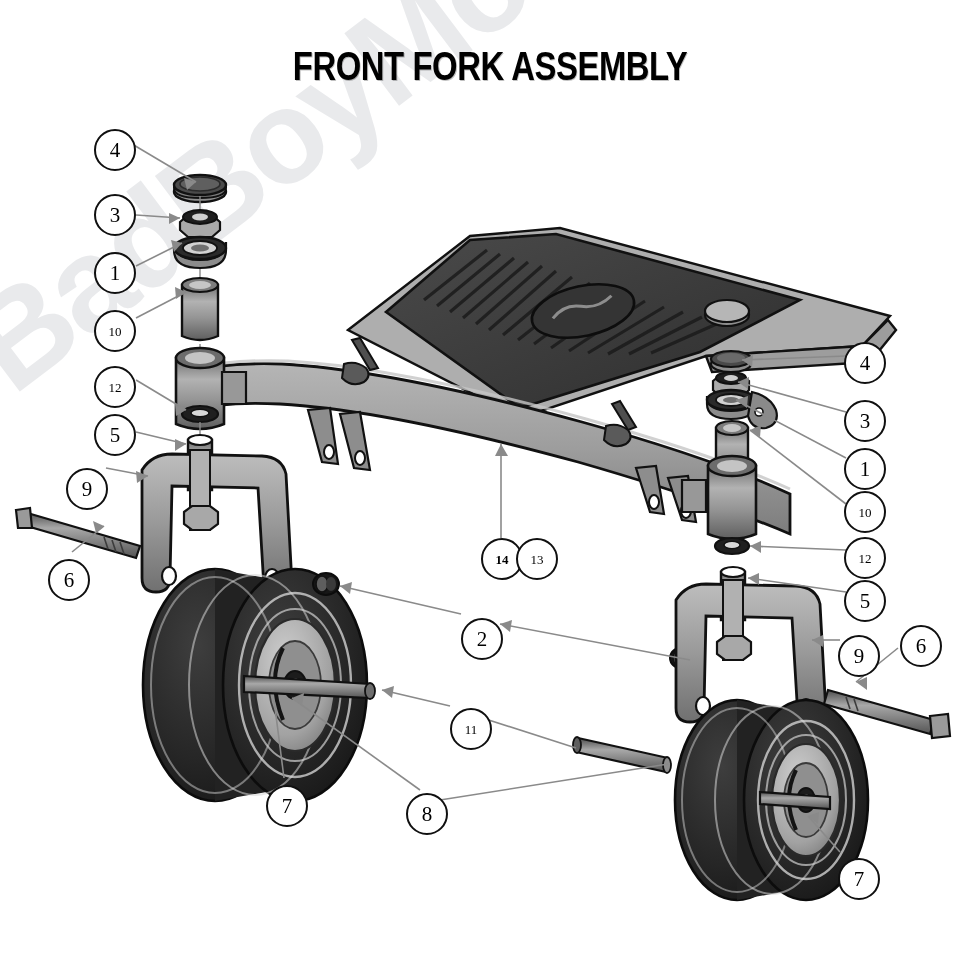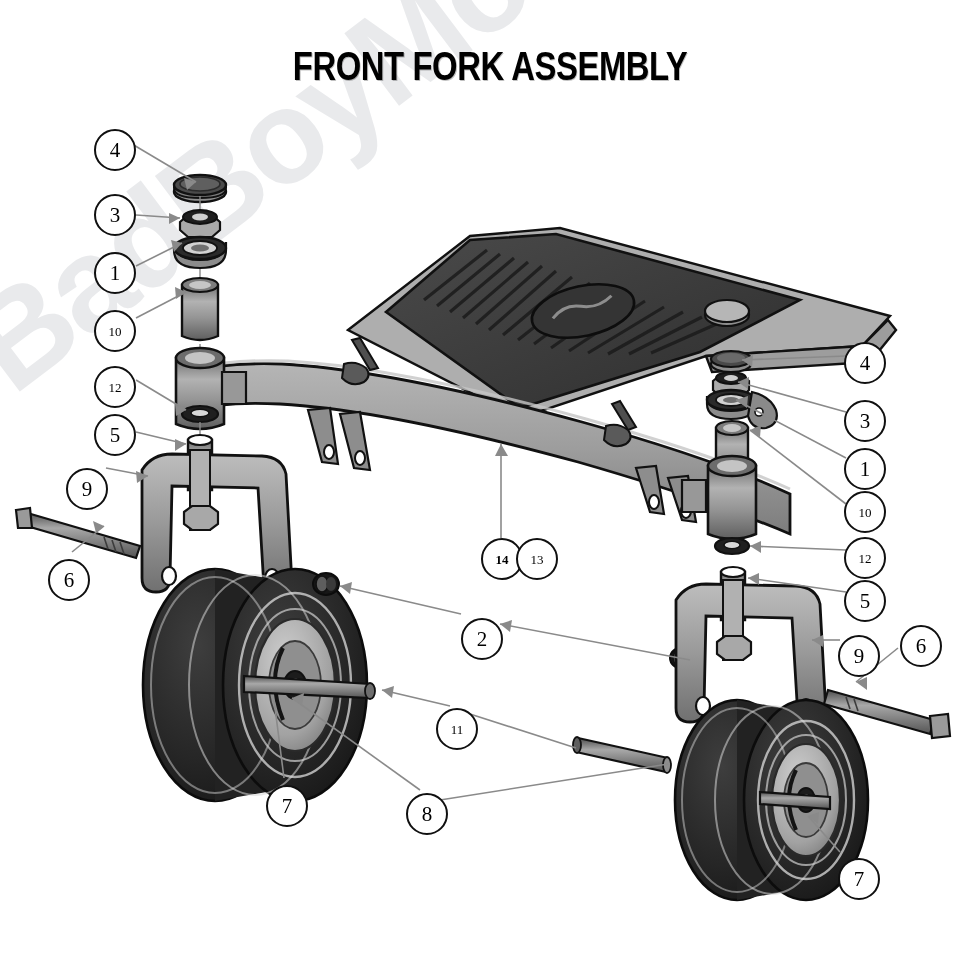--- a/index.html
+++ b/index.html
@@ -407,21 +407,21 @@
   <div class="balloon two-digit" style="left:94px;top:310px;">10</div>
   <div class="balloon two-digit" style="left:94px;top:366px;">12</div>
   <div class="balloon" style="left:94px;top:414px;">5</div>
   <div class="balloon" style="left:66px;top:468px;">9</div>
   <div class="balloon" style="left:48px;top:559px;">6</div>
   <div class="balloon" style="left:266px;top:785px;">7</div>
 
   <div class="balloon two-digit" style="left:481px;top:538px;font-weight:bold;">14</div>
   <div class="balloon two-digit" style="left:516px;top:538px;">13</div>
   <div class="balloon" style="left:461px;top:618px;">2</div>
-  <div class="balloon two-digit" style="left:436px;top:708px;">11</div>
+  <div class="balloon two-digit" style="left:450px;top:708px;">11</div>
   <div class="balloon" style="left:406px;top:793px;">8</div>
 
   <div class="balloon" style="left:844px;top:342px;">4</div>
   <div class="balloon" style="left:844px;top:400px;">3</div>
   <div class="balloon" style="left:844px;top:448px;">1</div>
   <div class="balloon two-digit" style="left:844px;top:491px;">10</div>
   <div class="balloon two-digit" style="left:844px;top:537px;">12</div>
   <div class="balloon" style="left:844px;top:580px;">5</div>
   <div class="balloon" style="left:838px;top:635px;">9</div>
   <div class="balloon" style="left:900px;top:625px;">6</div>

